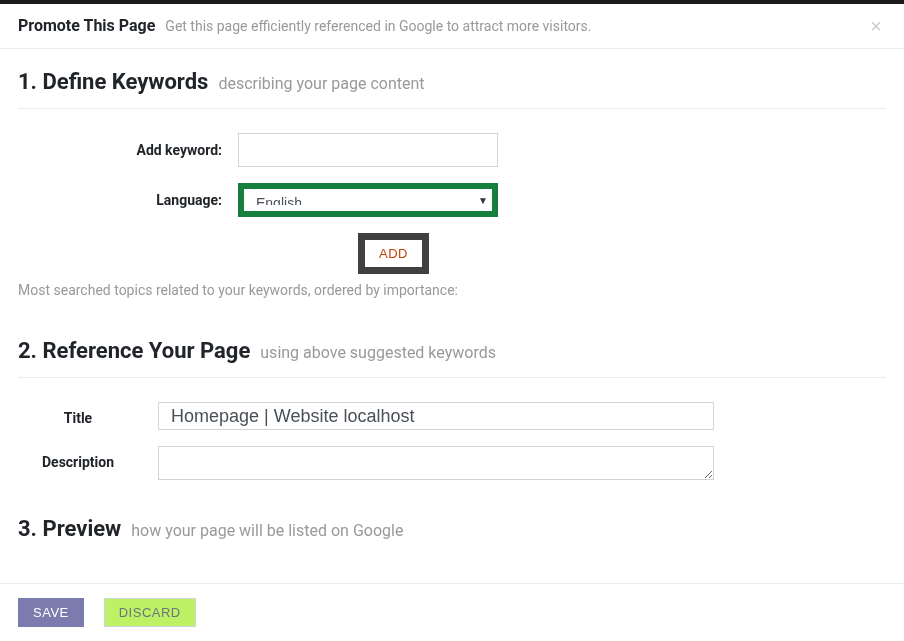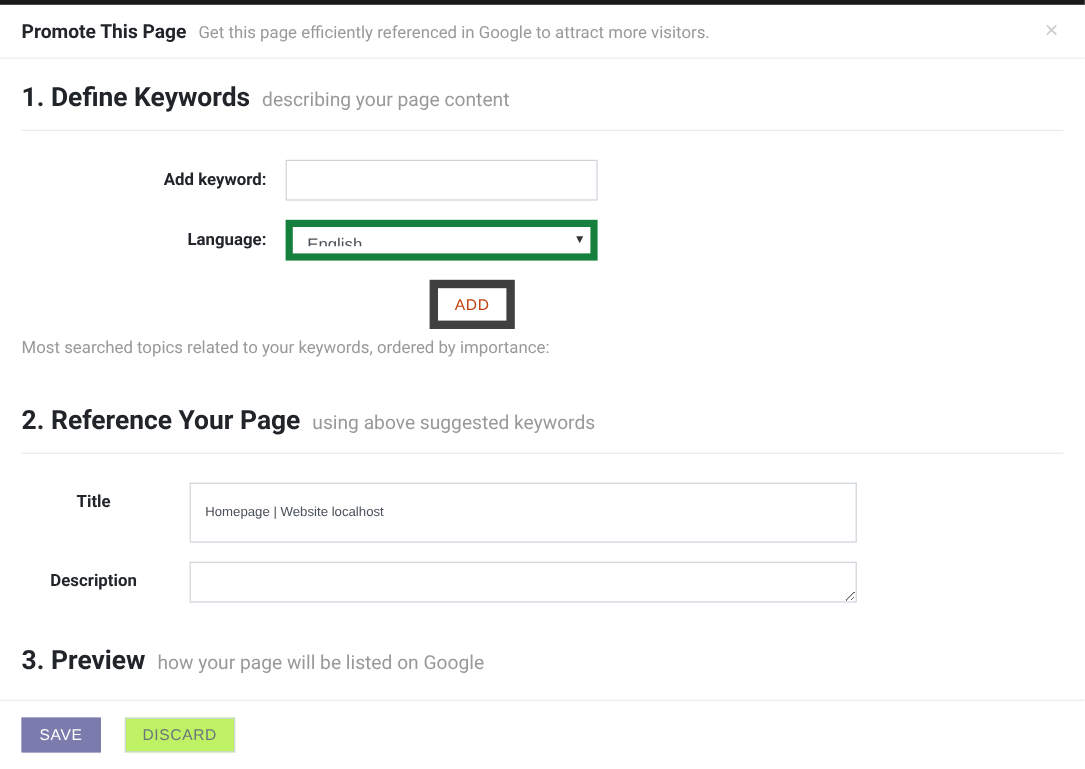--- a/index.html
+++ b/index.html
@@ -8,21 +8,21 @@
       background: #fff;
       color: #212529;
       width: 904px;
       height: 641px;
       overflow: hidden;
       position: relative;
       border-top: 4px solid #1a1a1a;
     }
     .modal-header {
       display: flex;
-      align-items: center;
+      align-items: flex-start;
       justify-content: space-between;
       padding: 12px 18px;
       border-bottom: 1px solid #e9ecef;
     }
     .modal-header-left {
       display: flex;
       align-items: baseline;
       gap: 10px;
     }
     .modal-title {
@@ -113,24 +113,24 @@
     .text-input {
       width: 260px;
       height: 34px;
       border: 1px solid #ced4da;
       padding: 6px 12px;
       font-size: 14px;
       color: #495057;
     }
     .text-input-wide {
       width: 556px;
-      height: 50px;
+      height: 28px;
       border: 1px solid #ced4da;
       padding: 6px 12px;
-      font-size: 11px;
+      font-size: 18px;
       color: #495057;
     }
     .textarea-wide {
       width: 556px;
       height: 34px;
       border: 1px solid #ced4da;
       padding: 6px 12px;
       font-size: 14px;
       color: #495057;
       resize: both;

